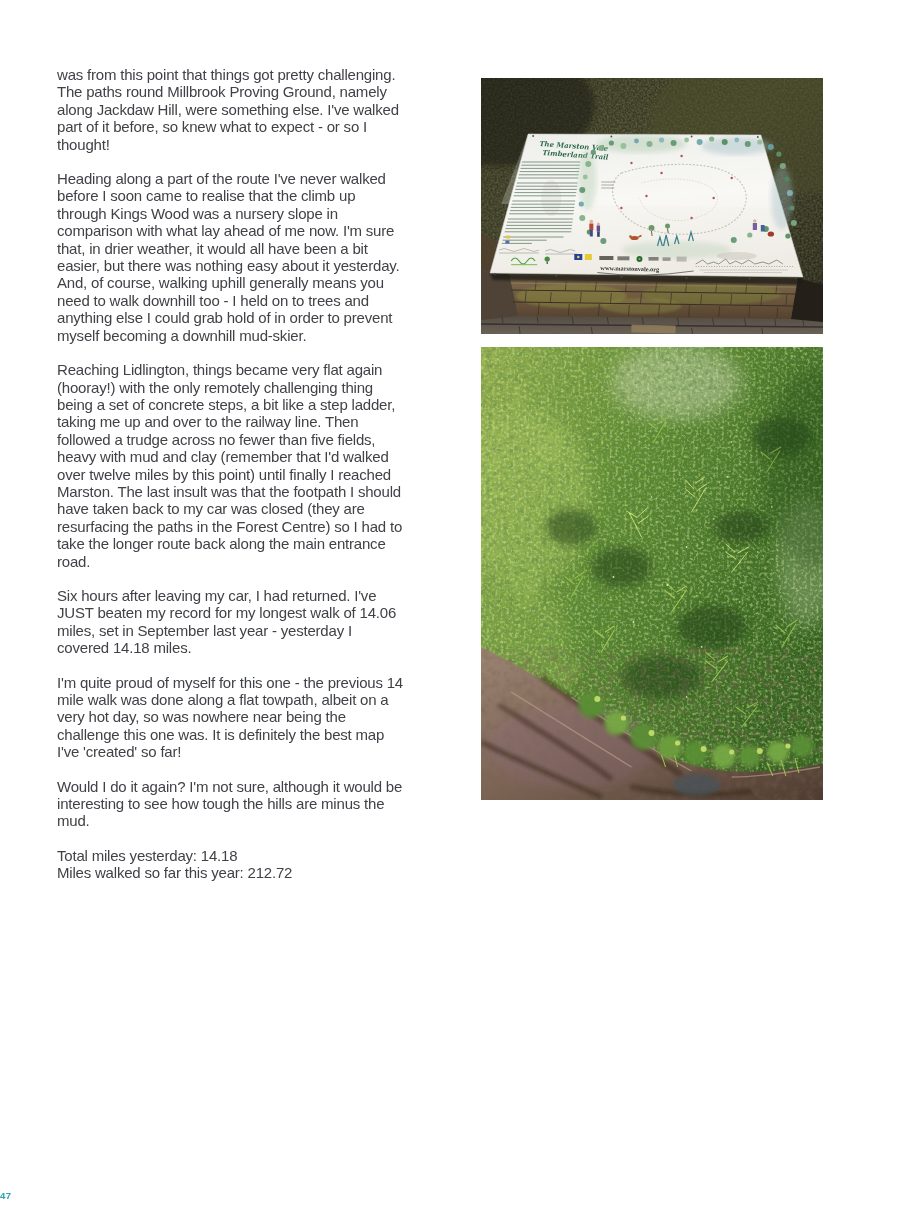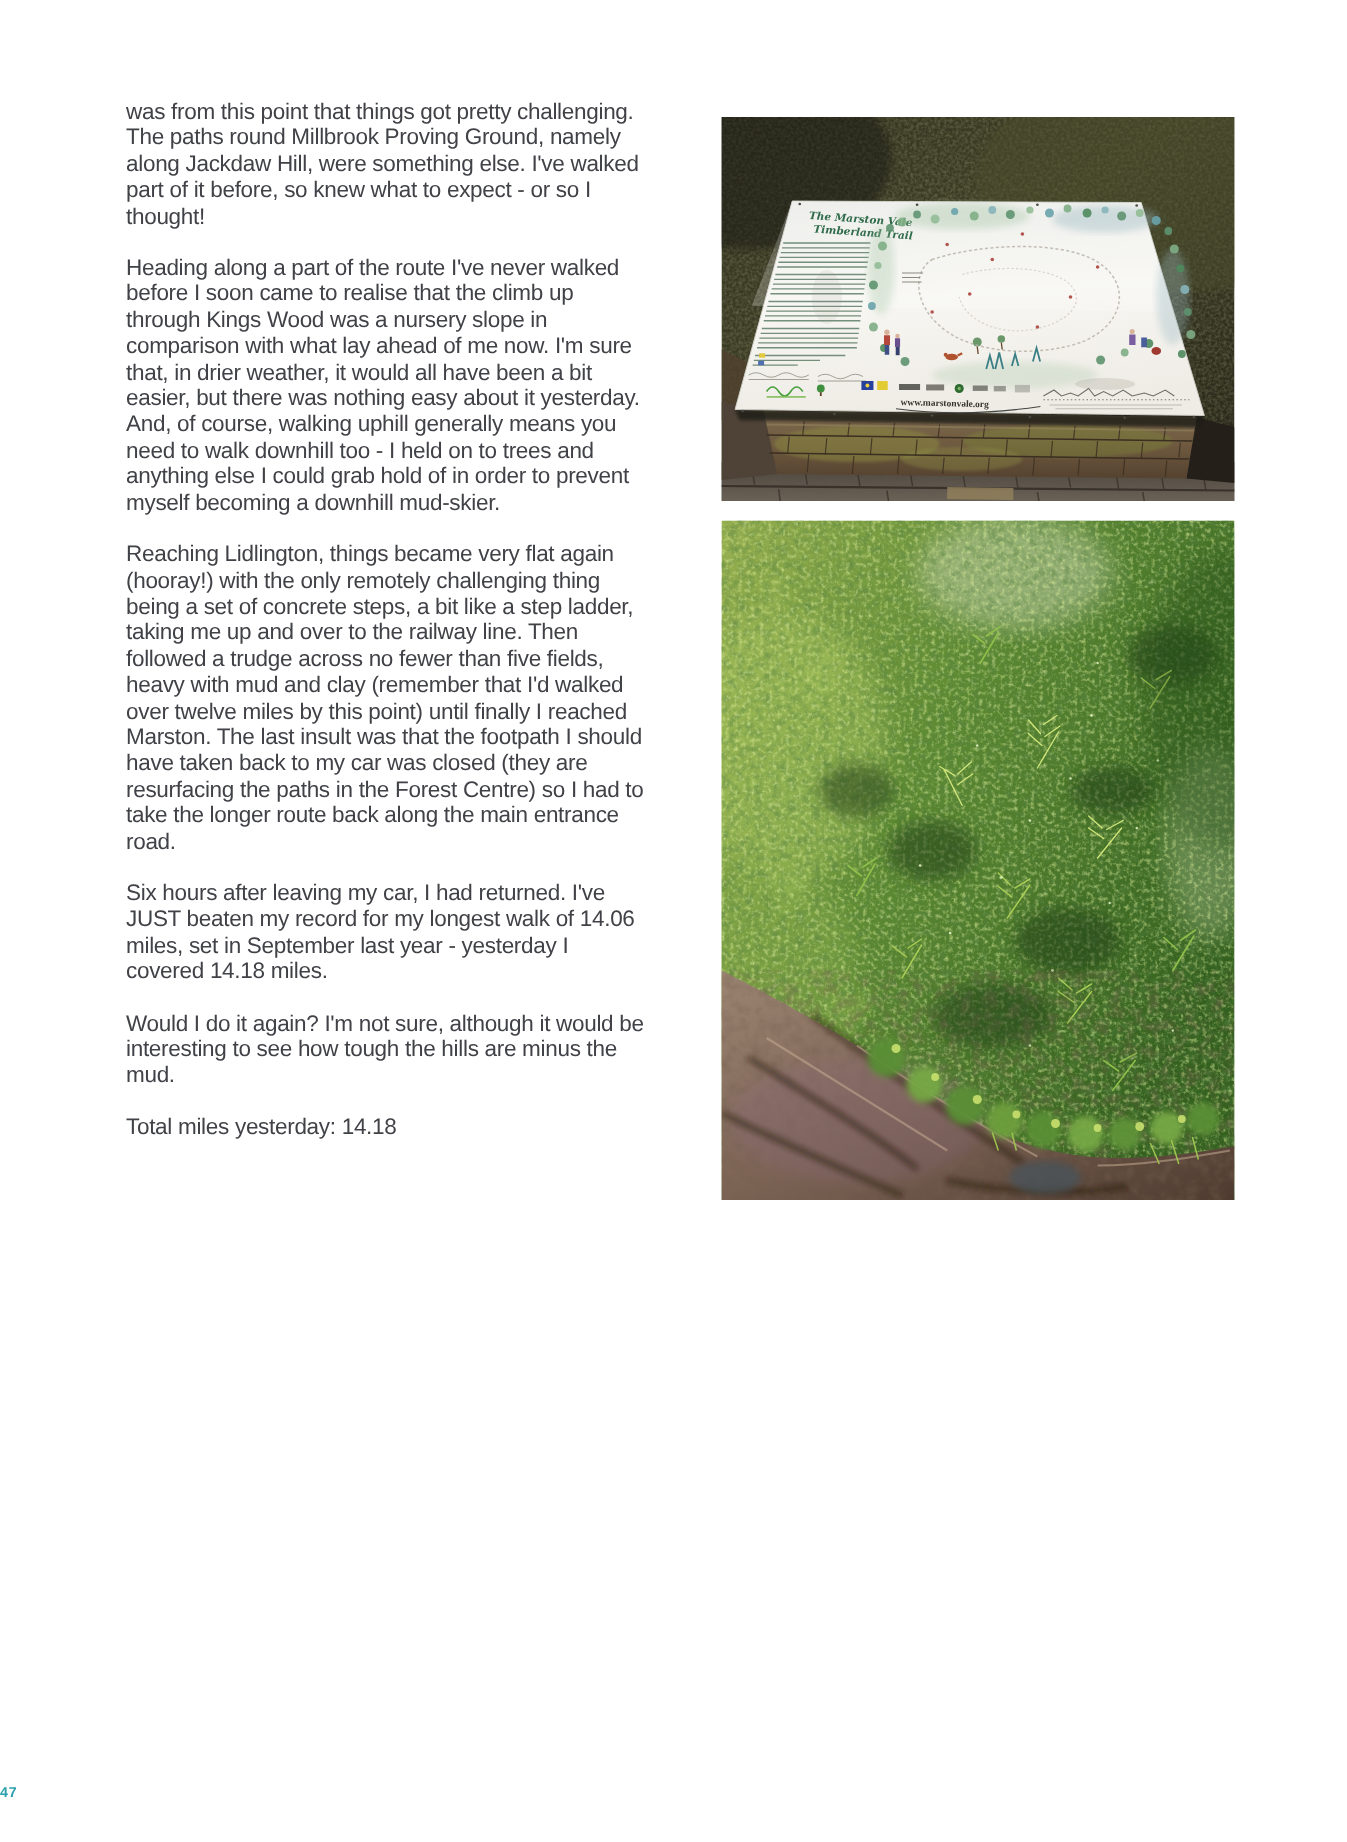--- a/index.html
+++ b/index.html
@@ -1,21 +1,21 @@
 <!DOCTYPE html>
 <html><head>
 <meta charset="utf-8">
 <style>
   html,body{margin:0;padding:0;}
   body{
     width:898px;height:1228px;background:#ffffff;position:relative;overflow:hidden;
     font-family:"Liberation Sans", sans-serif;
   }
   .text-col{
-    position:absolute;left:84px;top:66px;width:348px;
+    position:absolute;left:57px;top:66px;width:348px;
     font-size:15px;line-height:17.4px;letter-spacing:-0.2px;color:#414247;
   }
   .text-col p{margin:0 0 17px 0;}
   .stats{margin-top:0;}
   .stats div{margin:0;}
   .photo{position:absolute;left:481px;}
   .photo svg{display:block;}
   .photo-board{top:78px;width:342px;height:256px;}
   .photo-moss{top:347px;width:342px;height:453px;}
   .page-number{
@@ -28,23 +28,25 @@
 </head>
 <body>
 
 <div class="page">
 
   <div class="text-col">
     <p>was from this point that things got pretty challenging. The paths round Millbrook Proving Ground, namely along Jackdaw Hill, were something else. I've walked part of it before, so knew what to expect - or so I thought!</p>
     <p>Heading along a part of the route I've never walked before I soon came to realise that the climb up through Kings Wood was a nursery slope in comparison with what lay ahead of me now. I'm sure that, in drier weather, it would all have been a bit easier, but there was nothing easy about it yesterday. And, of course, walking uphill generally means you need to walk downhill too - I held on to trees and anything else I could grab hold of in order to prevent myself becoming a downhill mud-skier.</p>
     <p>Reaching Lidlington, things became very flat again (hooray!) with the only remotely challenging thing being a set of concrete steps, a bit like a step ladder, taking me up and over to the railway line. Then followed a trudge across no fewer than five fields, heavy with mud and clay (remember that I'd walked over twelve miles by this point) until finally I reached Marston. The last insult was that the footpath I should have taken back to my car was closed (they are resurfacing the paths in the Forest Centre) so I had to take the longer route back along the main entrance road.</p>
     <p>Six hours after leaving my car, I had returned. I've JUST beaten my record for my longest walk of 14.06 miles, set in September last year - yesterday I covered 14.18 miles.</p>
+    <p>I'm quite proud of myself for this one - the previous 14 mile walk was done along a flat towpath, albeit on a very hot day, so was nowhere near being the challenge this one was. It is definitely the best map I've 'created' so far!</p>
     <p>Would I do it again? I'm not sure, although it would be interesting to see how tough the hills are minus the mud.</p>
     <div class="stats">
       <div>Total miles yesterday: 14.18</div>
+      <div>Miles walked so far this year: 212.72</div>
     </div>
   </div>
 
   <figure class="photo photo-board" style="margin:0;">
     <svg width="100%" height="100%" viewBox="0 0 341 256" preserveAspectRatio="none">
       <defs>
         <linearGradient id="grassG" x1="0" y1="0" x2="1" y2="1">
           <stop offset="0" stop-color="#33321f"></stop>
             <stop offset="0.45" stop-color="#3e3f27"></stop>
             <stop offset="1" stop-color="#262418"></stop>

